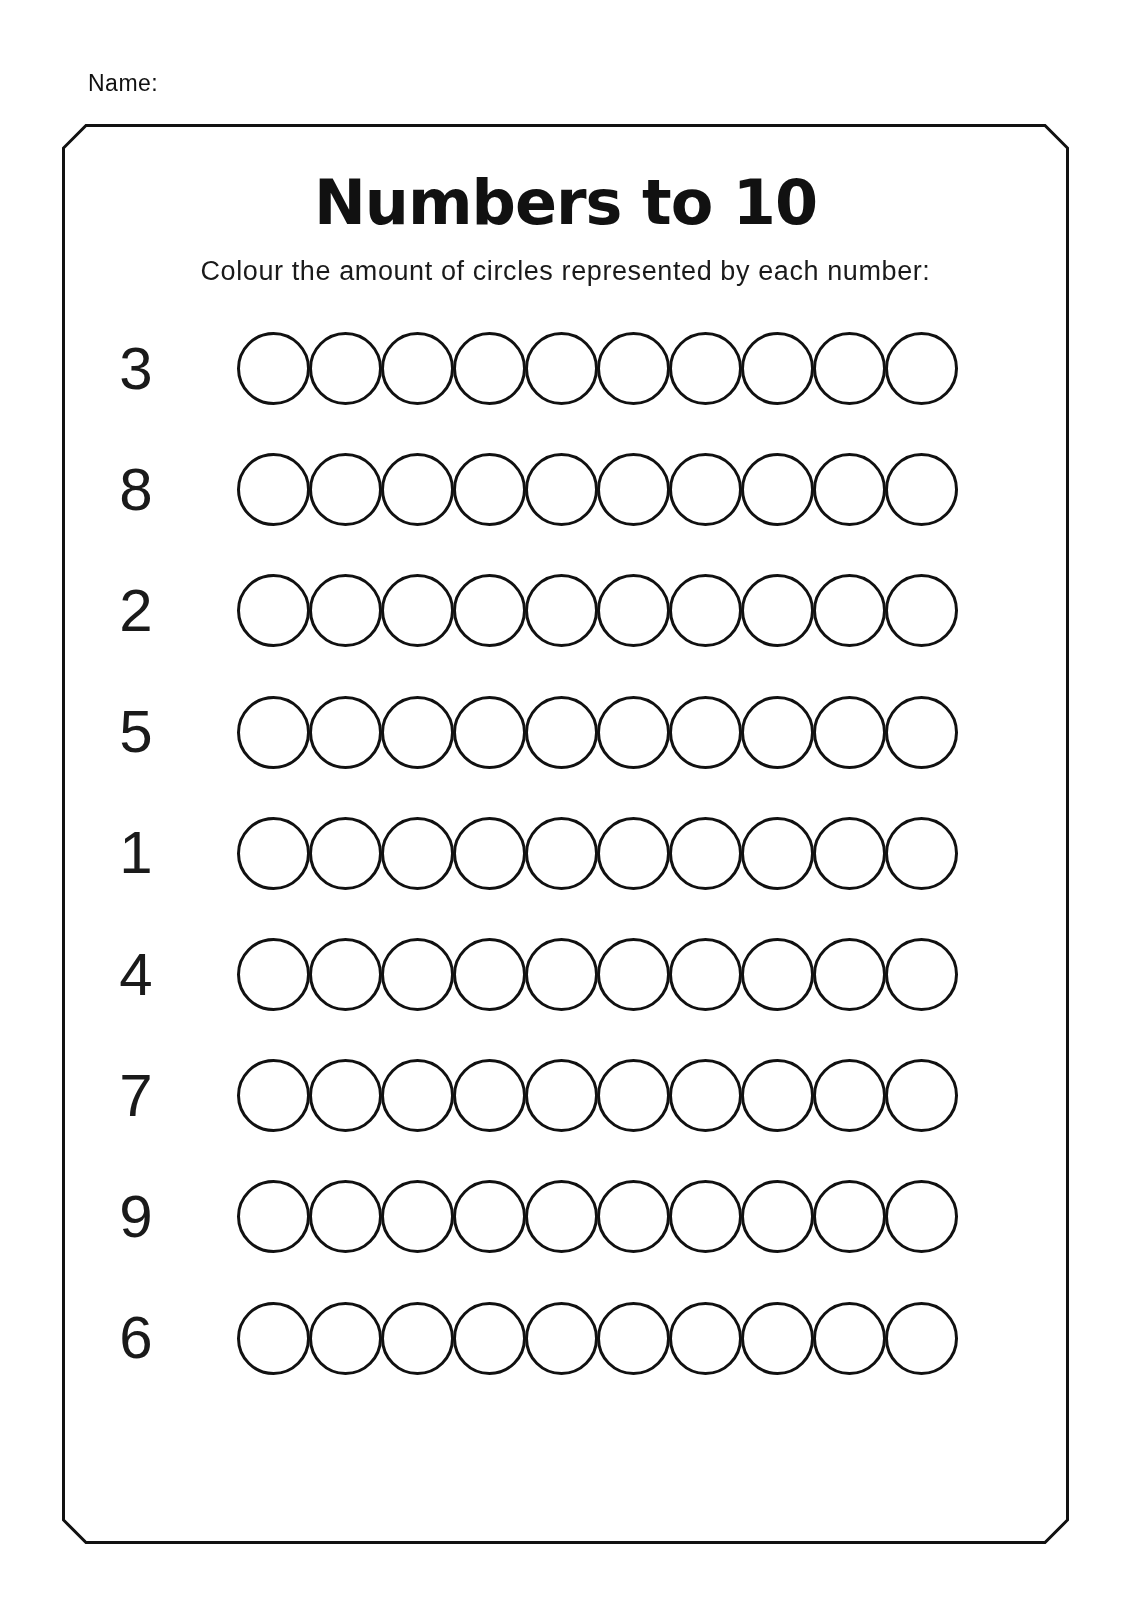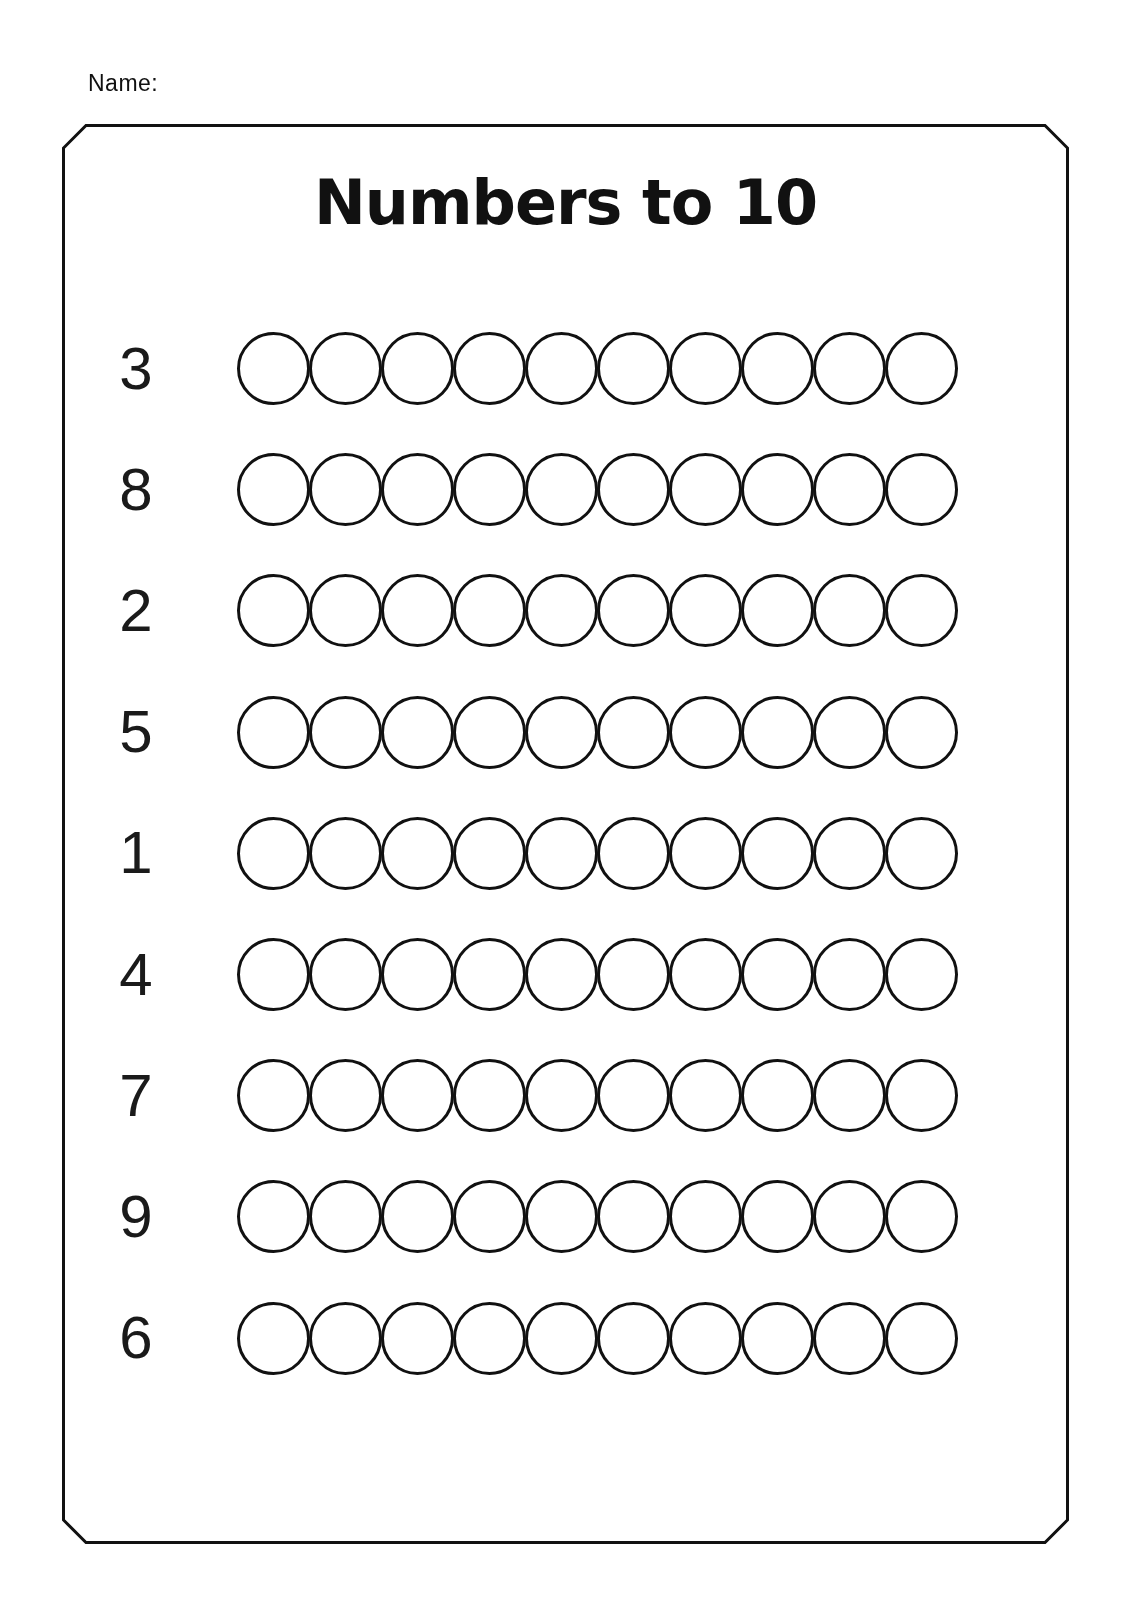--- a/index.html
+++ b/index.html
@@ -92,20 +92,21 @@
 <div class="name-label">Name:</div>
 
 <div class="sheet">
   <svg class="sheet-border" viewBox="0 0 1007 1420" preserveAspectRatio="none">
     <polygon points="24,1.5 983,1.5 1005.5,24 1005.5,1396 983,1418.5 24,1418.5 1.5,1396 1.5,24" fill="#ffffff" stroke="#111111" stroke-width="3"></polygon>
   </svg>
 
   <div class="sheet-content">
     <div class="title">Numbers to 10</div>
 
+    <div class="subtitle">Colour the amount of circles represented by each number:</div>
 
     <div class="rows" id="rows">
         <div class="row">
           <div class="row-number">3</div>
           <div class="circles">
             <div class="circle"></div>
             <div class="circle"></div>
             <div class="circle"></div>
             <div class="circle"></div>
             <div class="circle"></div>

